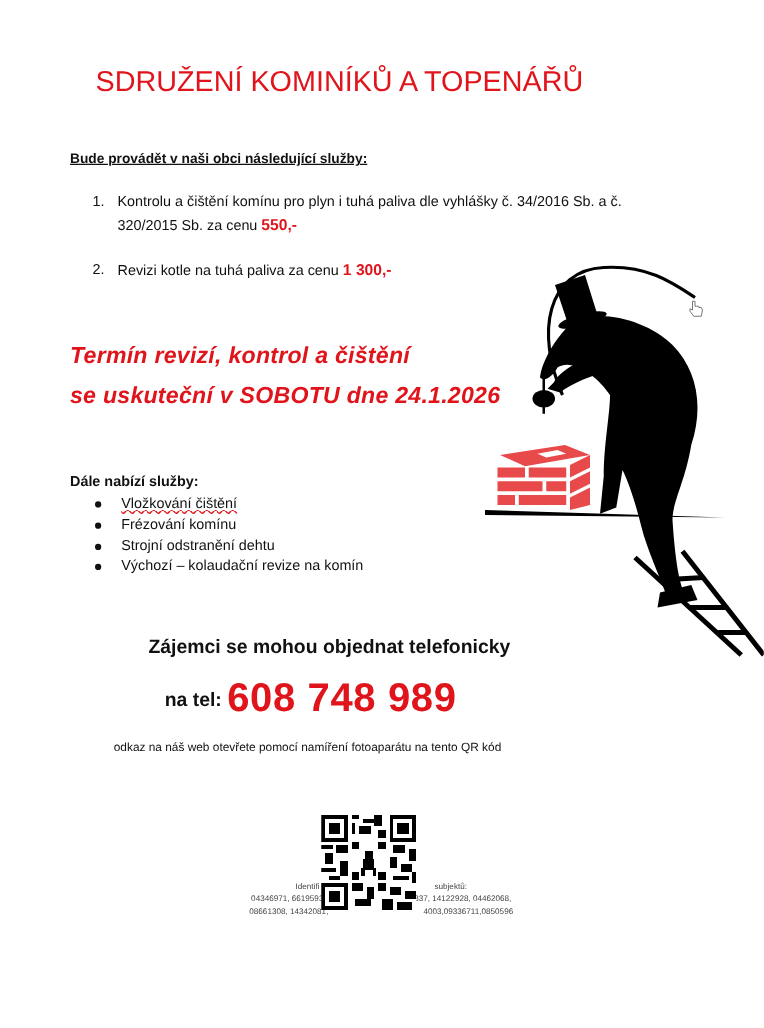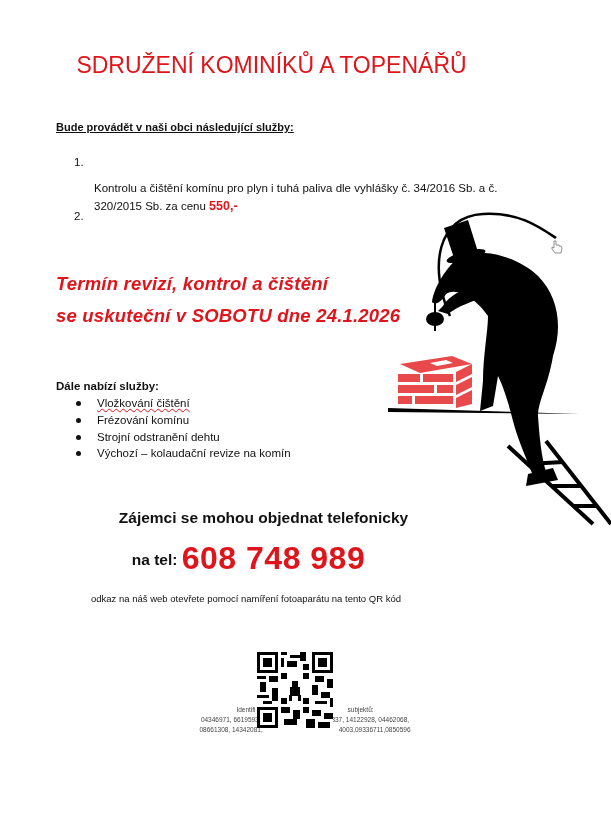--- a/index.html
+++ b/index.html
@@ -2,21 +2,21 @@
 <html><head>
 <meta charset="utf-8">
 <style>
   html, body { margin: 0; padding: 0; background: #ffffff; }
   body { width: 611px; height: 822px; position: relative; overflow: hidden; font-family: "Liberation Sans", "DejaVu Sans", sans-serif; color: #111; }
   .abs { position: absolute; }
   .title { left: 0; width: 543px; top: 52px; text-align: center; font-size: 23px; color: #e0141b; letter-spacing: 0px; }
   .subhead { left: 56px; top: 121px; font-size: 11px; font-weight: bold; text-decoration: underline; }
   .ol-item { left: 74px; font-size: 11.5px; line-height: 18px; }
   .ol-item .num { position: absolute; left: 0; top: 0; }
-  .ol-item .txt { position: absolute; left: 20px; top: 0; margin-top: 26px; }
+  .ol-item .txt { position: absolute; left: 20px; top: 0; }
   .price { color: #e0141b; font-weight: bold; font-size: 12.5px; }
   .term { left: 56px; font-size: 18.5px; font-weight: bold; font-style: italic; color: #e0141b; letter-spacing: 0.2px; }
   .subhead2 { left: 56px; top: 380px; font-size: 11.5px; font-weight: bold; }
   .ul-item { left: 76px; font-size: 11.5px; line-height: 16.5px; }
   .ul-item .dot { position: absolute; left: 0; top: 6px; width: 5px; height: 5px; border-radius: 50%; background: #111; }
   .ul-item .txt { position: absolute; left: 21px; top: 0; white-space: nowrap; }
   .spell { text-decoration: underline wavy #e0141b; text-decoration-thickness: 1px; }
   .order { left: 0; width: 527px; top: 509px; text-align: center; font-size: 15.5px; font-weight: bold; }
   .telrow { left: 0; width: 497px; top: 540px; text-align: center; white-space: nowrap; }
   .tel-label { font-size: 15.5px; font-weight: bold; vertical-align: 4px; }
@@ -37,20 +37,23 @@
 <div class="abs ol-item" style="top:153px; width:440px; height:36px;">
   <span class="num">1.</span>
   <span class="txt" style="white-space:nowrap;">
     <span>Kontrolu a čištění komínu pro plyn i tuhá paliva dle vyhlášky č. 34/2016 Sb. a č.</span><br>
     <span>320/2015 Sb. za cenu </span><span class="price">550,-</span>
   </span>
 </div>
 
 <div class="abs ol-item" style="top:207px; width:440px; height:18px;">
   <span class="num">2.</span>
+  <span class="txt" style="white-space:nowrap;">
+    <span>Revizi kotle na tuhá paliva za cenu </span><span class="price">1 300,-</span>
+  </span>
 </div>
 
 <div class="abs term" style="top:273px;">Termín revizí, kontrol a čištění</div>
 <div class="abs term" style="top:305px;">se uskuteční v SOBOTU dne 24.1.2026</div>
 
 <div class="abs subhead2">Dále nabízí služby:</div>
 
 <div class="abs ul-item" style="top:395px;">
   <span class="dot"></span>
   <span class="txt"><span class="spell">Vložkování čištění</span></span>

